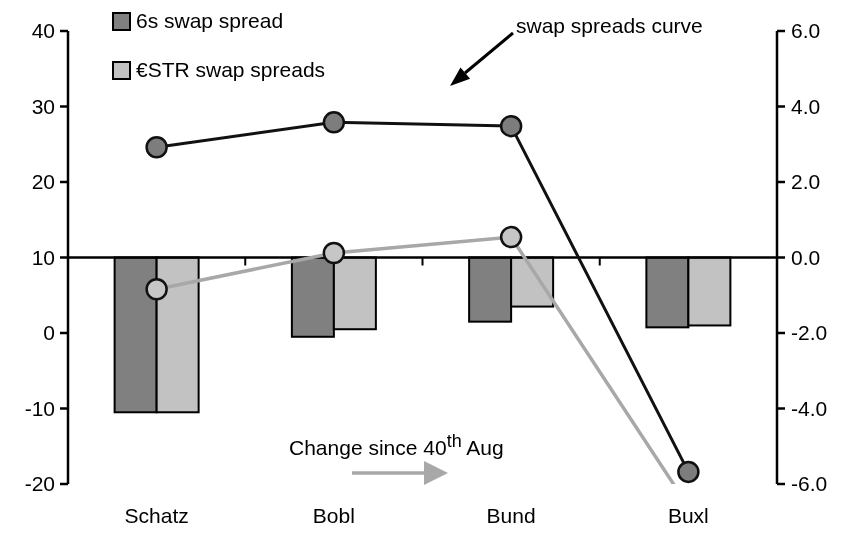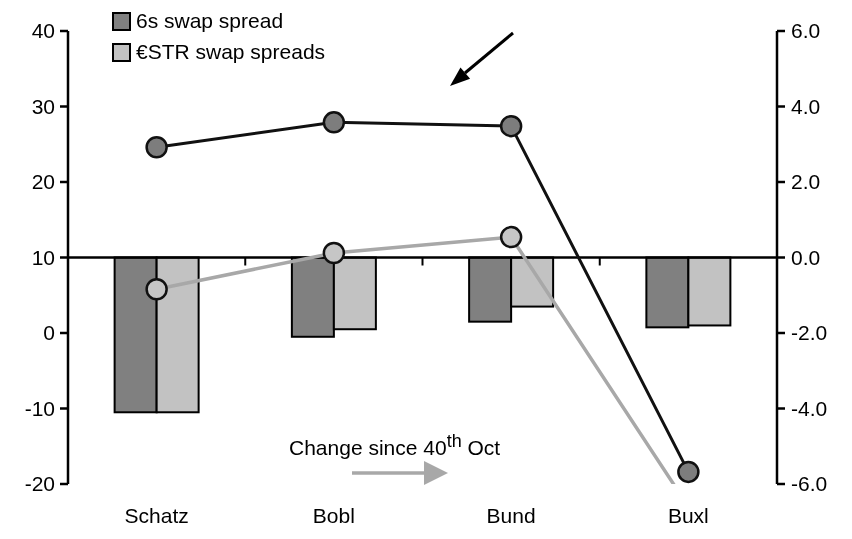--- a/index.html
+++ b/index.html
@@ -10,21 +10,21 @@
   .stage {
     position: relative;
     width: 852px; height: 539px;
     background: #ffffff;
     overflow: hidden;
   }
   svg { position: absolute; left: 0; top: 0; }
   .overlay { position: absolute; }
   .legend {
     left: 112px; top: 10px;
-    display: flex; flex-direction: column; gap: 8px;
+    display: flex; flex-direction: column; gap: 26px;
   }
   .legend-item { display: flex; align-items: center; gap: 5px; }
   .swatch {
     width: 15px; height: 15px;
     border: 2.5px solid #000;
     display: inline-block;
     flex: 0 0 auto;
   }
   .legend-label {
     font-size: 21px; color: #000; line-height: 1;
@@ -124,19 +124,20 @@
       <span class="swatch" id="swatch-0" style="background: rgb(128, 128, 128);"></span>
       <span class="legend-label">6s swap spread</span>
     </div>
     <div class="legend-item">
       <span class="swatch" id="swatch-1" style="background: rgb(194, 194, 194);"></span>
       <span class="legend-label">€STR swap spreads</span>
     </div>
   </div>
 
   <div class="overlay eurex-note">
+    <div>swap spreads curve</div>
   </div>
 
   <div class="overlay change-note">
-    <span>Change since 40</span><sup>th</sup><span> Oct</span>
+    <span>Change since 40</span><sup>th</sup><span> Aug</span>
   </div>
 
 </div>
 
 </body></html>

